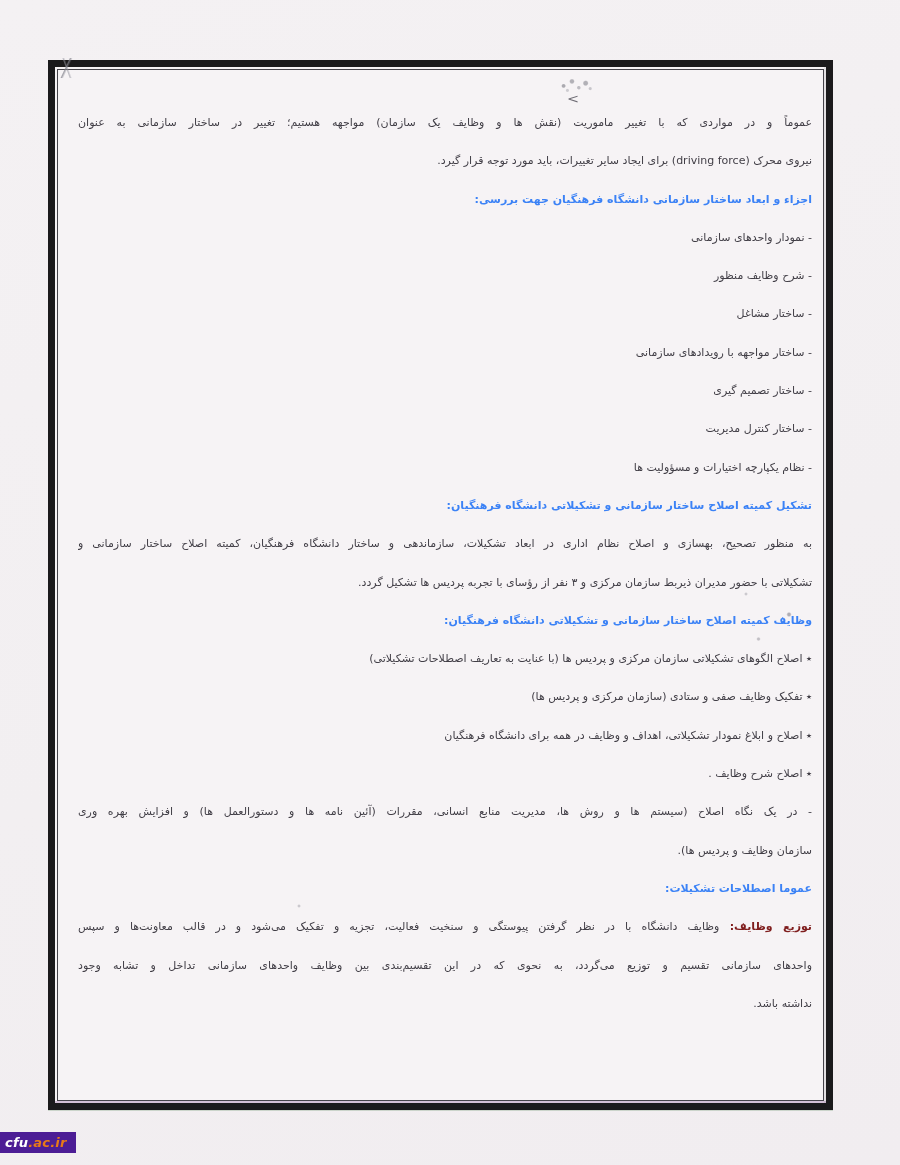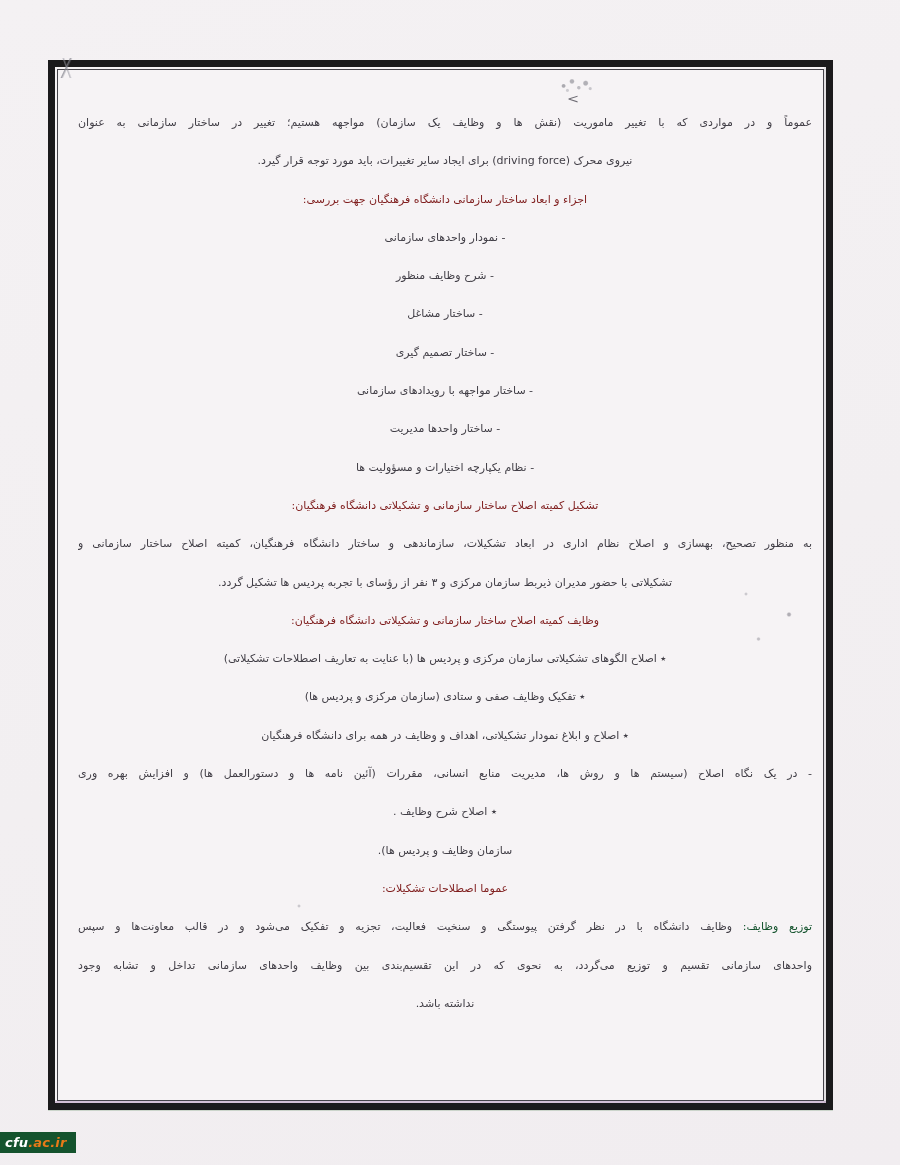--- a/index.html
+++ b/index.html
@@ -18,28 +18,28 @@
     position:absolute;inset:2px;border:1px solid #45434a;pointer-events:none;
   }
   
   .content{
     position:absolute;left:78px;top:104px;width:734px;
     direction:rtl;font-size:11px;color:#413e46;
     font-family:"DejaVu Sans", sans-serif;
   }
   .line{
     height:38.3px;line-height:38.3px;
-    text-align:center;white-space:nowrap;overflow:hidden;
+    text-align:right;white-space:nowrap;overflow:hidden;
   }
   .just{
     text-align:justify;text-align-last:justify;text-justify:inter-word;
     white-space:normal;
   }
-  .bold{font-weight:normal;color:#7f1d1d;}
-  .lead{font-weight:normal;color:#14532d;margin-top:40px;}
+  .bold{font-weight:bold;color:#3b82f6;}
+  .lead{font-weight:bold;color:#7f1d1d;margin-top:40px;}
   
   .mark{position:absolute;pointer-events:none;}
   .scribble{
     left:52px;top:58px;width:30px;height:20px;
     background:
       linear-gradient(115deg,transparent 44%,rgba(130,130,140,.75) 47%,transparent 53%),
       linear-gradient(70deg,transparent 46%,rgba(150,150,160,.6) 49%,transparent 54%);
   }
   .smudge{
     left:556px;top:76px;width:38px;height:18px;
@@ -59,54 +59,54 @@
     background:radial-gradient(circle,rgba(120,118,128,.55) 30%,transparent 70%);}
   .speck2{left:756px;top:637px;width:5px;height:4px;border-radius:50%;
     background:radial-gradient(circle,rgba(130,128,138,.45) 30%,transparent 70%);}
   .speck3{left:297px;top:904px;width:4px;height:4px;border-radius:50%;
     background:radial-gradient(circle,rgba(140,138,148,.4) 30%,transparent 70%);}
   .speck4{left:744px;top:592px;width:4px;height:4px;border-radius:50%;
     background:radial-gradient(circle,rgba(140,138,148,.4) 30%,transparent 70%);}
   
   .watermark{
     position:absolute;left:0;top:1132px;height:21px;
-    background:#14532d;color:#ffffff;
+    background:#4c1d95;color:#ffffff;
     font-style:italic;font-weight:bold;font-size:13px;line-height:21px;
     padding:0 9px 0 5px;letter-spacing:.2px;
     font-family:"DejaVu Sans", sans-serif;
   }
   .watermark .suffix{color:#e87a18;}
 </style>
 </head>
 <body>
 
 <div class="frame">
   <div class="frame-inner"></div>
 </div>
 
 <div class="content">
   <div class="line just">عموماً و در مواردی که با تغییر ماموریت (نقش ها و وظایف یک سازمان) مواجهه هستیم؛ تغییر در ساختار سازمانی به عنوان</div>
   <div class="line">نیروی محرک (driving force) برای ایجاد سایر تغییرات، باید مورد توجه قرار گیرد.</div>
   <div class="line bold">اجزاء و ابعاد ساختار سازمانی دانشگاه فرهنگیان جهت بررسی:</div>
   <div class="line">- نمودار واحدهای سازمانی</div>
   <div class="line">- شرح وظایف منظور</div>
   <div class="line">- ساختار مشاغل</div>
+  <div class="line">- ساختار مواجهه با رویدادهای سازمانی</div>
   <div class="line">- ساختار تصمیم گیری</div>
-  <div class="line">- ساختار مواجهه با رویدادهای سازمانی</div>
-  <div class="line">- ساختار واحدها مدیریت</div>
+  <div class="line">- ساختار کنترل مدیریت</div>
   <div class="line">- نظام یکپارچه اختیارات و مسؤولیت ها</div>
   <div class="line bold">تشکیل کمیته اصلاح ساختار سازمانی و تشکیلاتی دانشگاه فرهنگیان:</div>
   <div class="line just">به منظور تصحیح، بهسازی و اصلاح نظام اداری در ابعاد تشکیلات، سازماندهی و ساختار دانشگاه فرهنگیان، کمیته اصلاح ساختار سازمانی و</div>
   <div class="line">تشکیلاتی با حضور مدیران ذیربط سازمان مرکزی و ۳ نفر از رؤسای با تجربه پردیس ها تشکیل گردد.</div>
   <div class="line bold">وظایف کمیته اصلاح ساختار سازمانی و تشکیلاتی دانشگاه فرهنگیان:</div>
   <div class="line">٭ اصلاح الگوهای تشکیلاتی سازمان مرکزی و پردیس ها (با عنایت به تعاریف اصطلاحات تشکیلاتی)</div>
   <div class="line">٭ تفکیک وظایف صفی و ستادی (سازمان مرکزی و پردیس ها)</div>
   <div class="line">٭ اصلاح و ابلاغ نمودار تشکیلاتی، اهداف و وظایف در همه برای دانشگاه فرهنگیان</div>
+  <div class="line">٭ اصلاح شرح وظایف .</div>
   <div class="line just">- در یک نگاه اصلاح (سیستم ها و روش ها، مدیریت منابع انسانی، مقررات (آئین نامه ها و دستورالعمل ها) و افزایش بهره وری</div>
-  <div class="line">٭ اصلاح شرح وظایف .</div>
   <div class="line">سازمان وظایف و پردیس ها).</div>
   <div class="line bold">عموما اصطلاحات تشکیلات:</div>
   <div class="line just">
     <span class="lead">توزیع وظایف: </span><span>وظایف دانشگاه با در نظر گرفتن پیوستگی و سنخیت فعالیت، تجزیه و تفکیک می‌شود و در قالب معاونت‌ها و سپس</span>
   </div>
   <div class="line just">واحدهای سازمانی تقسیم و توزیع می‌گردد، به نحوی که در این تقسیم‌بندی بین وظایف واحدهای سازمانی تداخل و تشابه وجود</div>
   <div class="line">نداشته باشد.</div>
 </div>
 
 <div class="mark scribble"></div>

